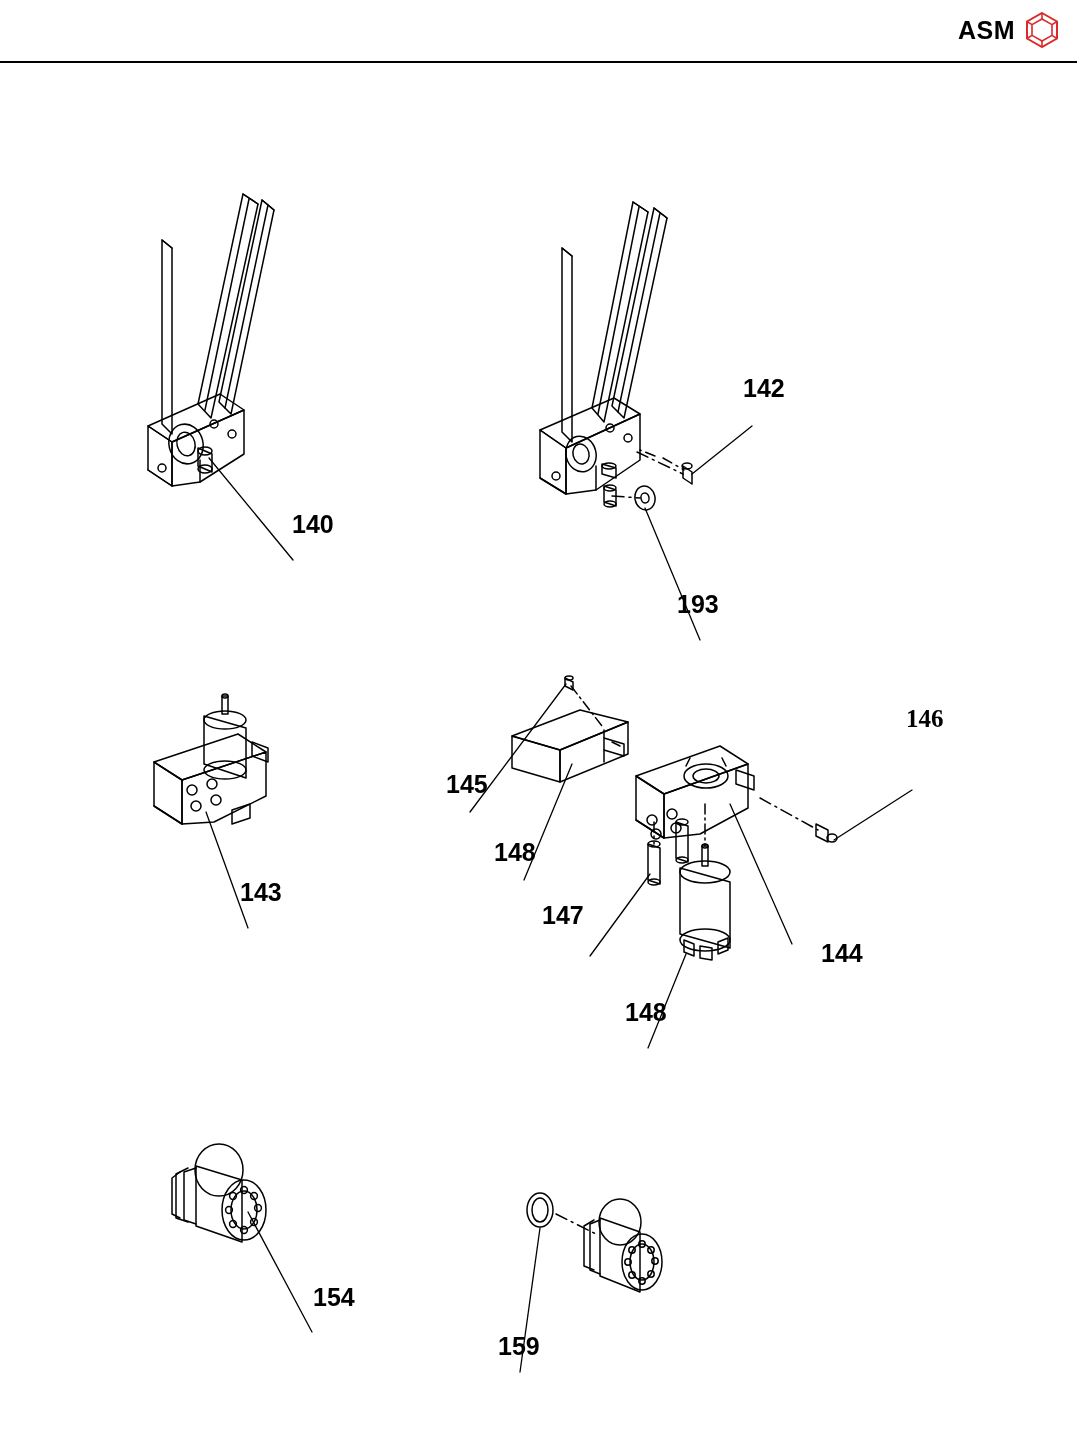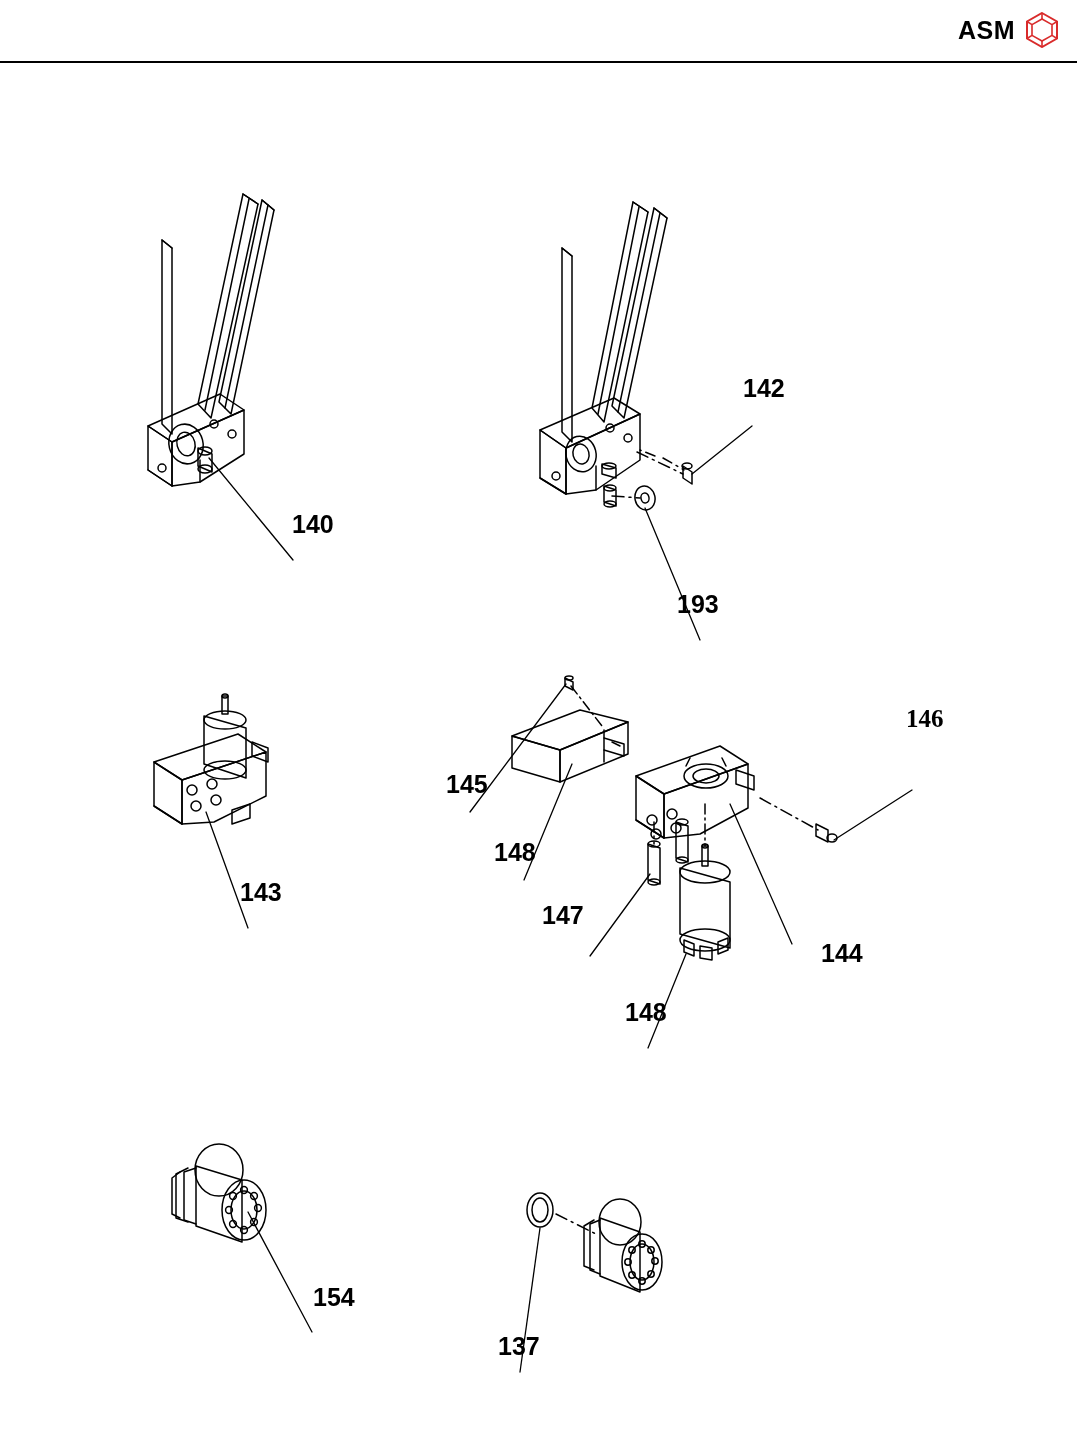--- a/index.html
+++ b/index.html
@@ -325,15 +325,15 @@
   <div class="callout" style="left:743px; top:376px;">142</div>
   <div class="callout" style="left:677px; top:592px;">193</div>
   <div class="callout" style="left:240px; top:880px;">143</div>
   <div class="callout" style="left:439px; top:772px;margin-left:7px;">145</div>
   <div class="callout" style="left:906px; top:706px;font-family:Liberation Serif, serif;">146</div>
   <div class="callout" style="left:494px; top:840px;">148</div>
   <div class="callout" style="left:542px; top:903px;">147</div>
   <div class="callout" style="left:821px; top:897px;margin-top:44px;">144</div>
   <div class="callout" style="left:625px; top:1000px;">148</div>
   <div class="callout" style="left:305px; top:1285px;margin-left:8px;">154</div>
-  <div class="callout" style="left:498px; top:1334px;">137</div>
+  <div class="callout" style="left:498px; top:1334px;">159</div>
 
 </div>
 
 </body></html>

